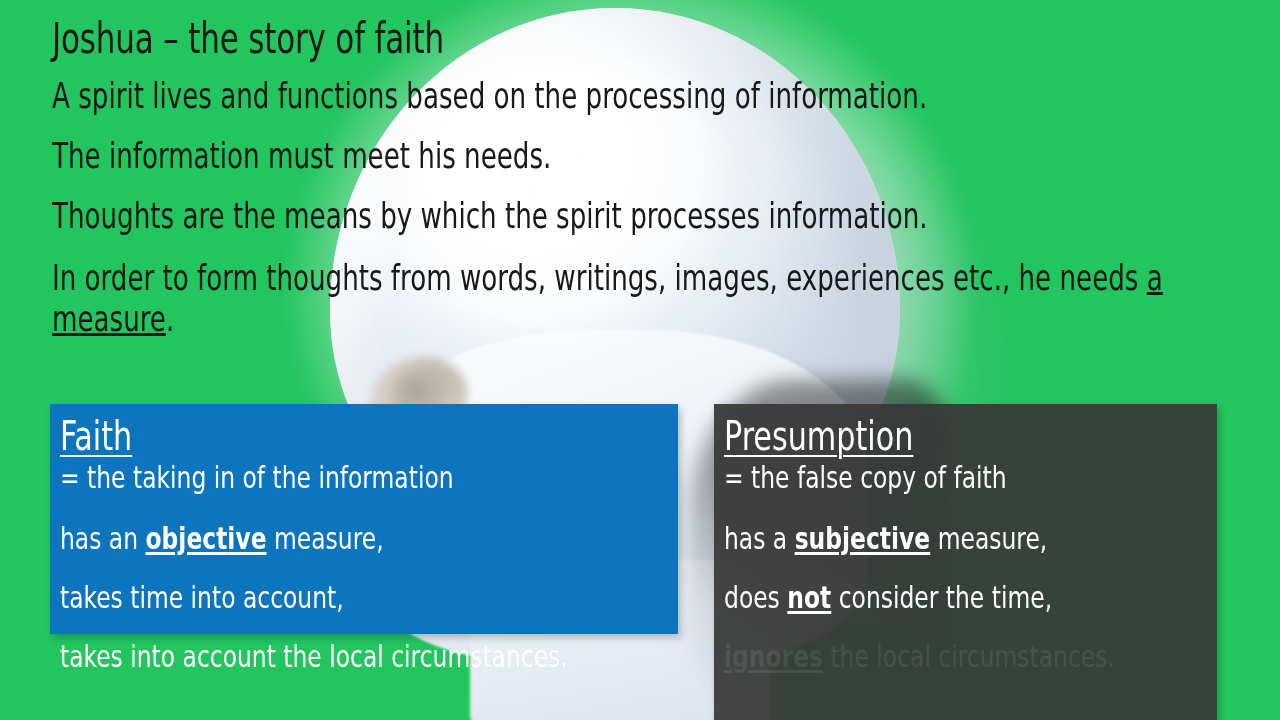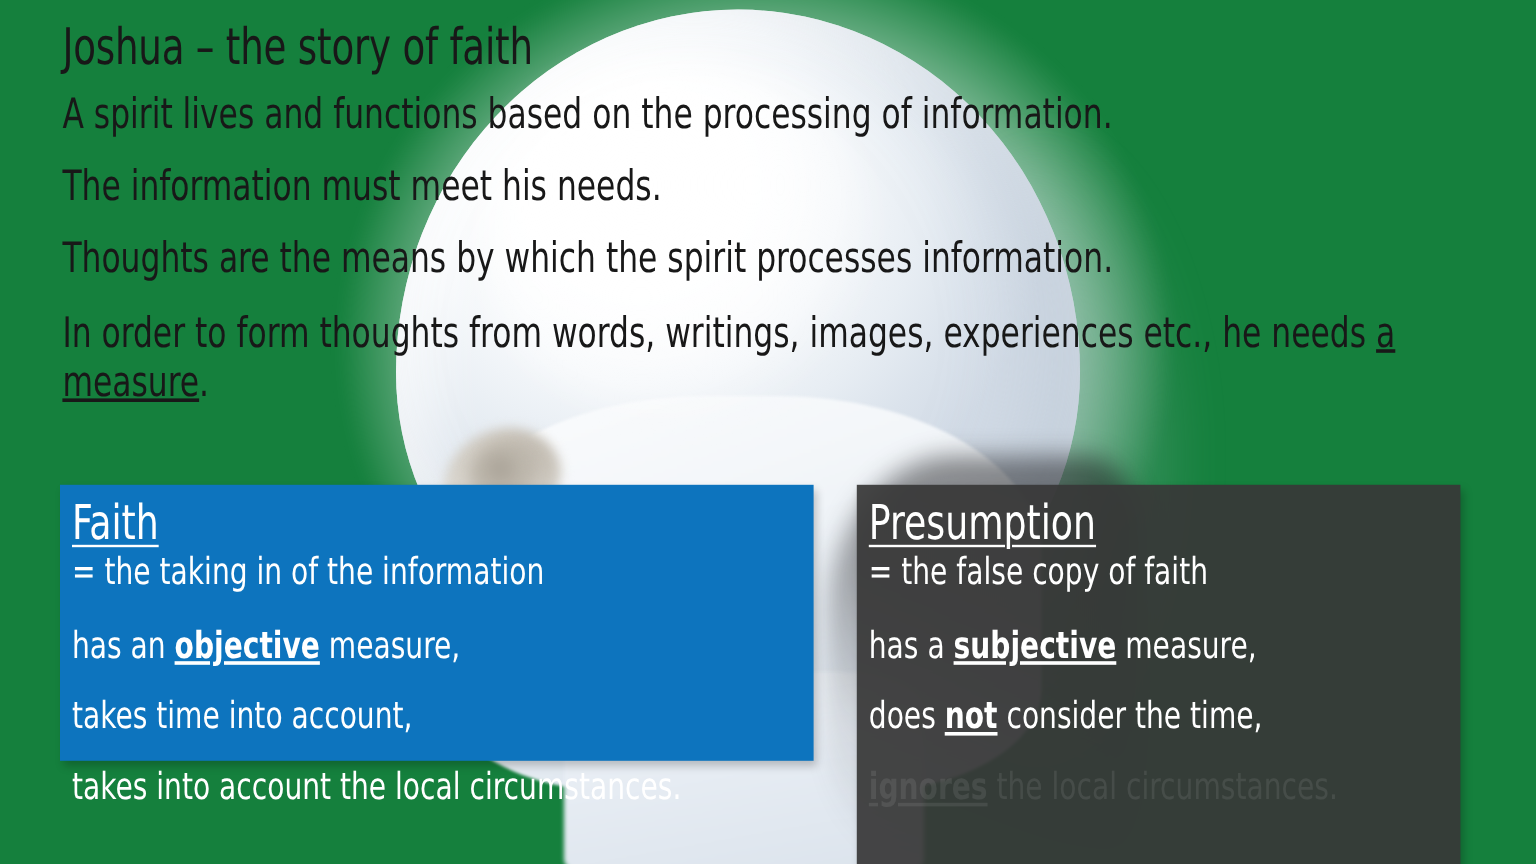--- a/index.html
+++ b/index.html
@@ -6,21 +6,21 @@
   html, body {
     margin: 0;
     padding: 0;
     background: #ffffff;
   }
   #slide {
     position: relative;
     width: 1280px;
     height: 720px;
     overflow: hidden;
-    background: #15803d;
+    background: #22c55e;
     font-family: "Liberation Sans", "DejaVu Sans", sans-serif;
     -webkit-font-smoothing: antialiased;
   }
 
   
   .bg-layer {
     position: absolute;
     inset: 0;
     overflow: hidden;
   }

